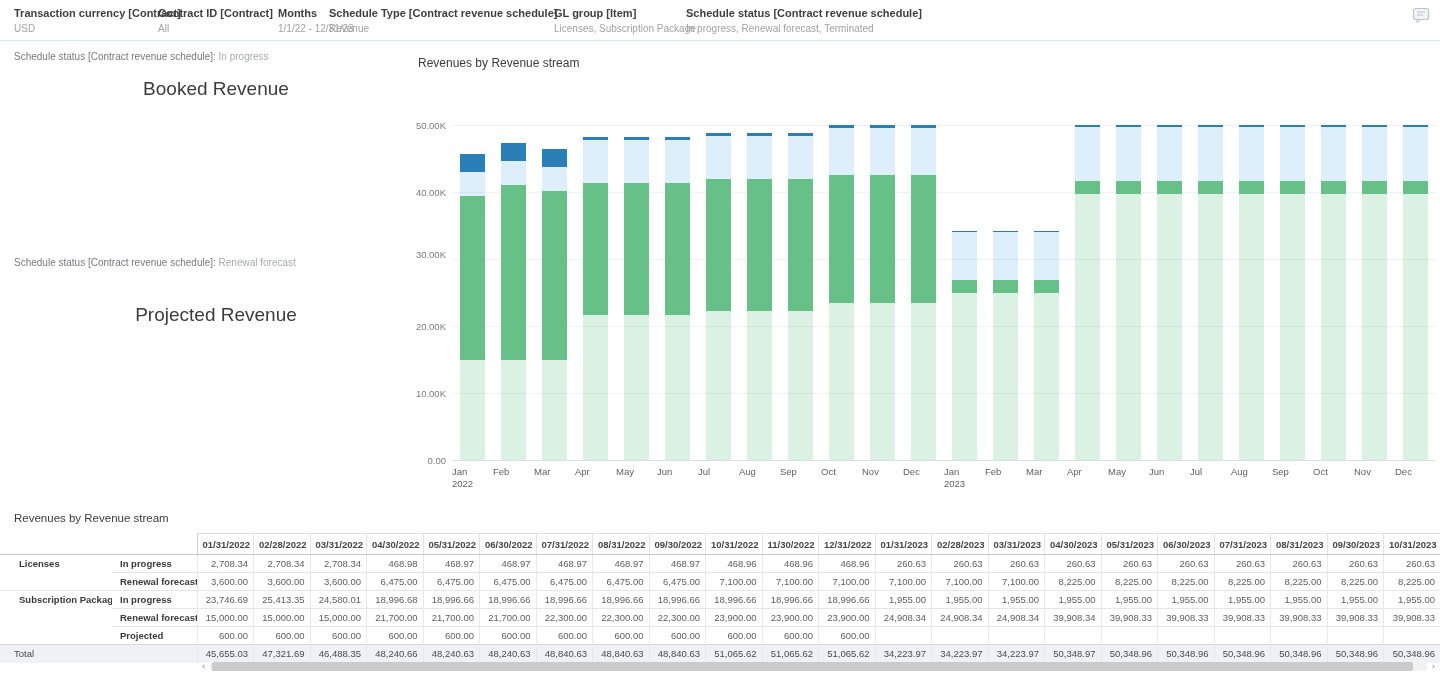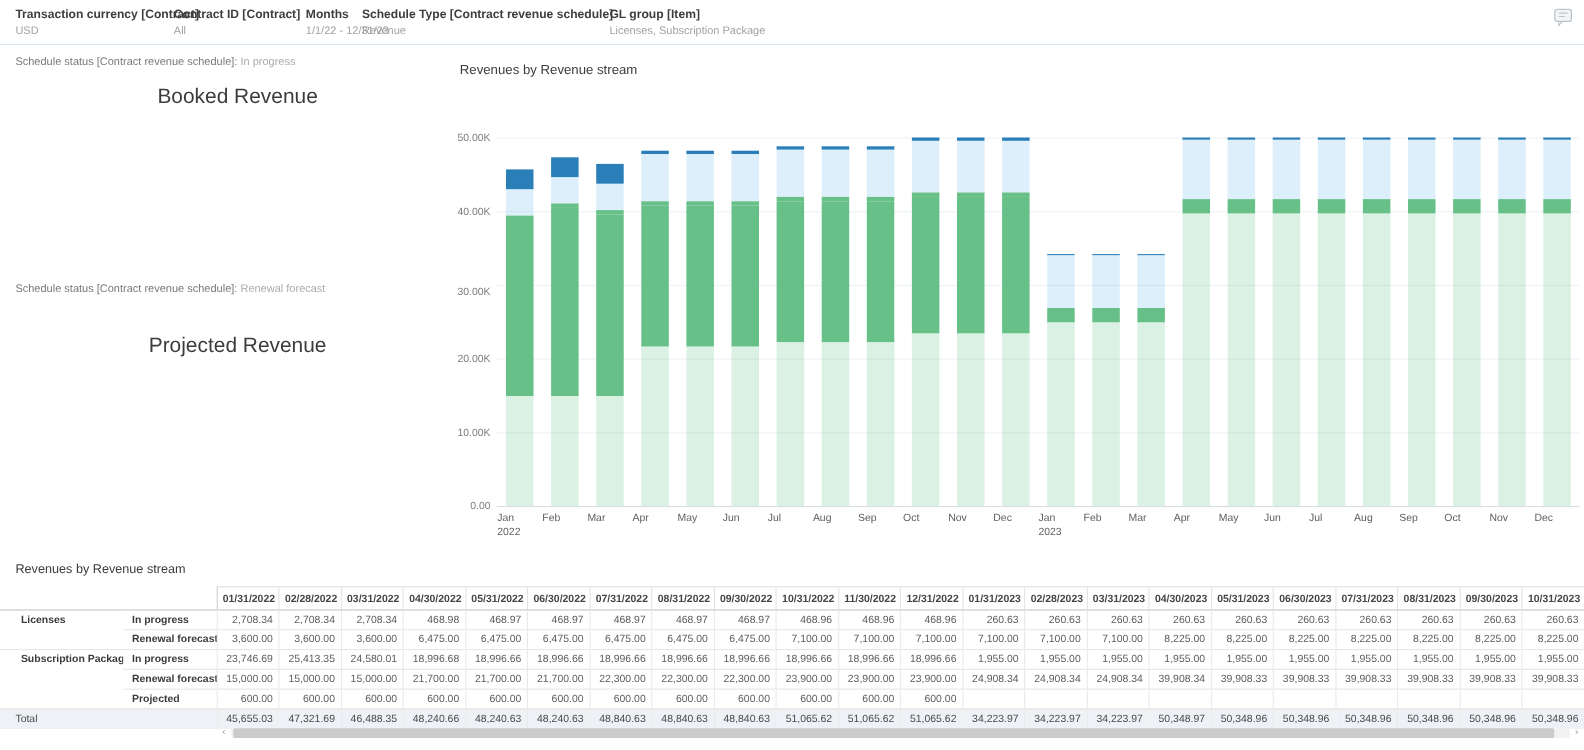--- a/index.html
+++ b/index.html
@@ -83,20 +83,24 @@
       <div class="filter-value">1/1/22 - 12/31/23</div>
     </div>
     <div class="filter" style="left: 329px;">
       <div class="filter-label">Schedule Type [Contract revenue schedule]</div>
       <div class="filter-value">Revenue</div>
     </div>
     <div class="filter" style="left: 554px;">
       <div class="filter-label">GL group [Item]</div>
       <div class="filter-value">Licenses, Subscription Package</div>
     </div>
+    <div class="filter" style="left: 686px;">
+      <div class="filter-label">Schedule status [Contract revenue schedule]</div>
+      <div class="filter-value">In progress, Renewal forecast, Terminated</div>
+    </div>
   </div>
 
 <div class="kpi-status" style="top:51px">
   <span class="sl">Schedule status [Contract revenue schedule]:</span>
   <span class="sv">In progress</span>
 </div>
 <div class="kpi-block" style="top:78px">
   <div class="kpi-title">Booked Revenue</div>
 </div>
 
@@ -112,21 +116,21 @@
   <div class="chart-title">Revenues by Revenue stream</div>
   <div class="plot" id="plot">
     <div id="grid">
         <div class="gridline zero" style="top: 335px;"></div>
         <div class="ylabel" style="top: 330px;">0.00</div>
         <div class="gridline" style="top: 268px;"></div>
         <div class="ylabel" style="top: 263px;">10.00K</div>
         <div class="gridline" style="top: 201px;"></div>
         <div class="ylabel" style="top: 196px;">20.00K</div>
         <div class="gridline" style="top: 134px;"></div>
-        <div class="ylabel" style="top: 135px;">30.00K</div>
+        <div class="ylabel" style="top: 124px;">30.00K</div>
         <div class="gridline" style="top: 67px;"></div>
         <div class="ylabel" style="top: 62px;">40.00K</div>
         <div class="gridline" style="top: 0px;"></div>
         <div class="ylabel" style="top: -5px;">50.00K</div>
       </div>
     <div class="bars" id="bars">
         <div class="bar-slot">
           <div class="bar-seg" style="height: 100.5px; background: rgba(118, 203, 150, 0.27);"></div>
           <div class="bar-seg" style="height: 159.103px; background: rgb(102, 192, 136);"></div>
           <div class="bar-seg" style="height: 4.02px; background: rgb(102, 192, 136);"></div>

